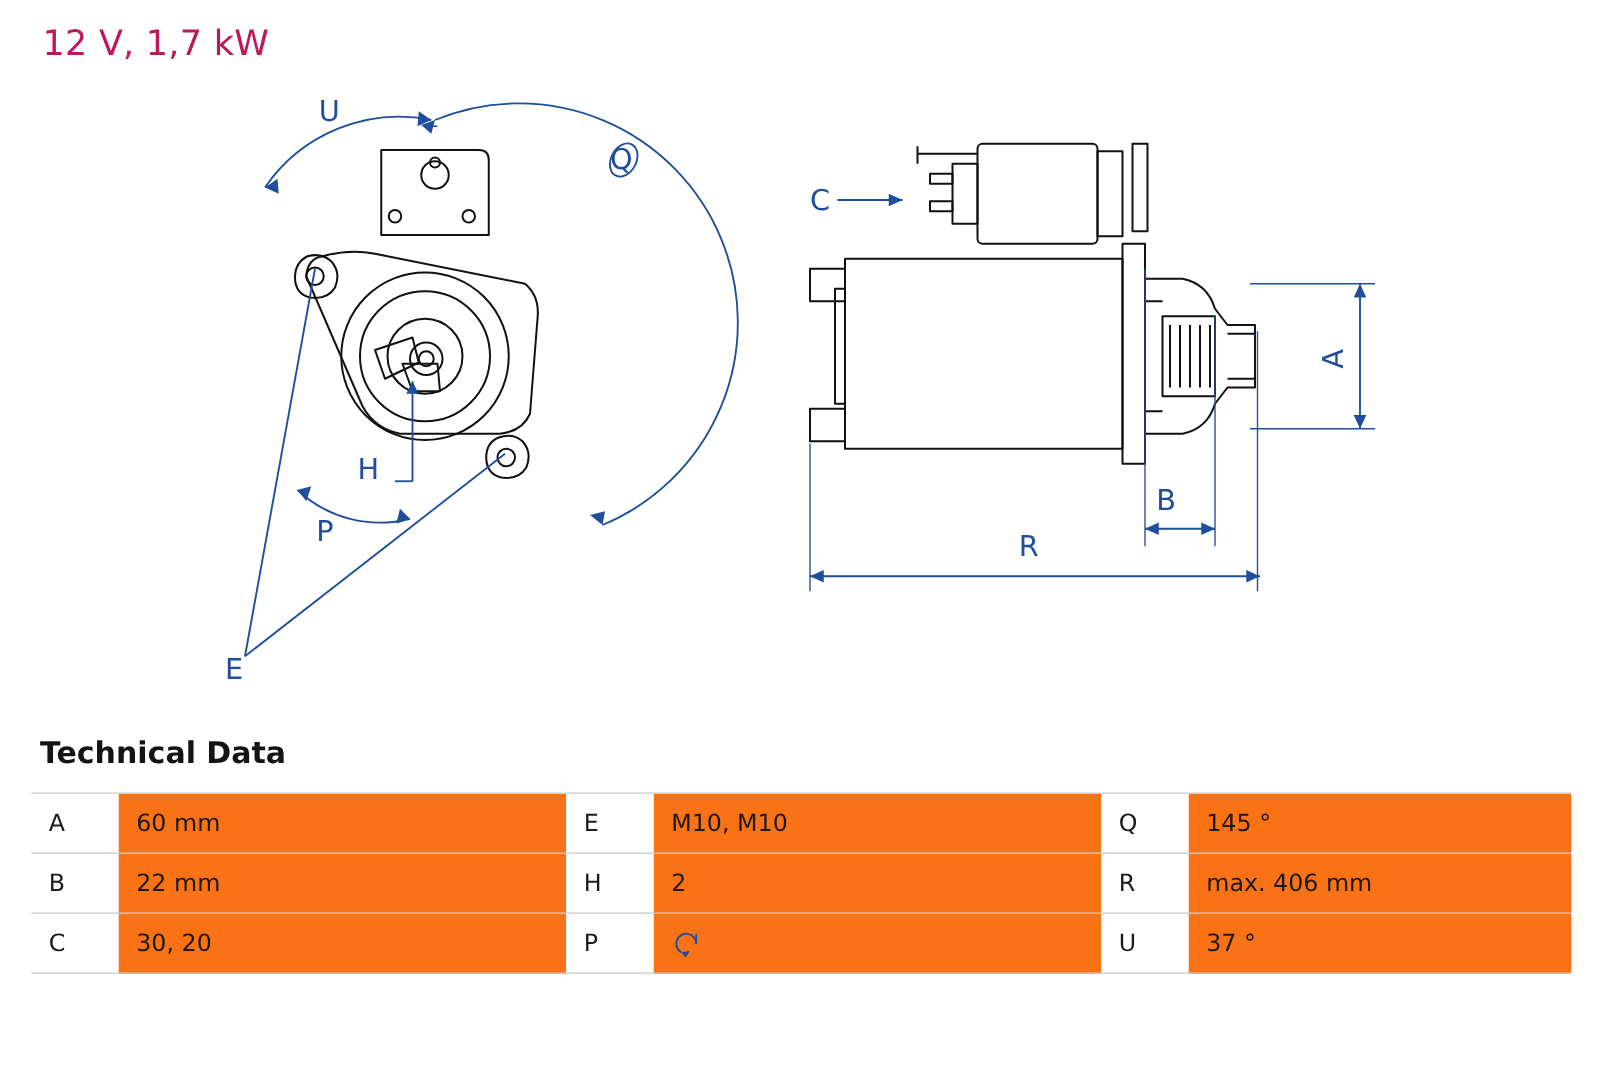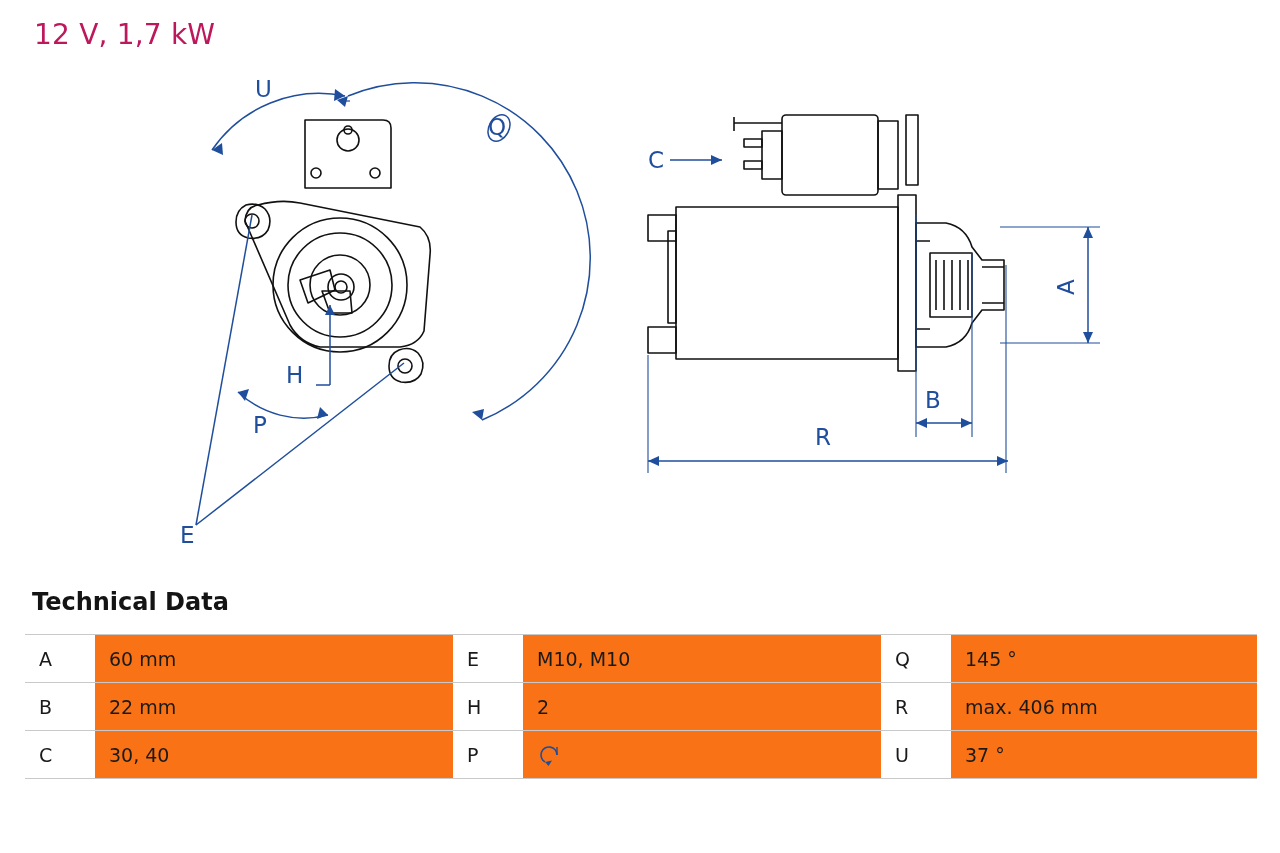--- a/index.html
+++ b/index.html
@@ -219,21 +219,21 @@
       <tr>
         <td class="key">B</td>
         <td class="val">22 mm</td>
         <td class="key">H</td>
         <td class="val">2</td>
         <td class="key">R</td>
         <td class="val last">max. 406 mm</td>
       </tr>
       <tr>
         <td class="key">C</td>
-        <td class="val">30, 40</td>
+        <td class="val">30, 20</td>
         <td class="key">P</td>
         <td class="val">
           <span class="rot-icon">
             <svg width="26" height="26" viewBox="0 0 26 26" xmlns="http://www.w3.org/2000/svg">
               <path d="M20 13 A8 8 0 1 0 8 19.9" fill="none" stroke="#1f4e9c" stroke-width="1.6"></path>
               <path d="M8 19.9 l7 -1.4 l-3.5 5.5 z" fill="#1f4e9c"></path>
               <path d="M20 13 L20 5" fill="none" stroke="#1f4e9c" stroke-width="1.4"></path>
             </svg>
           </span>
         </td>

